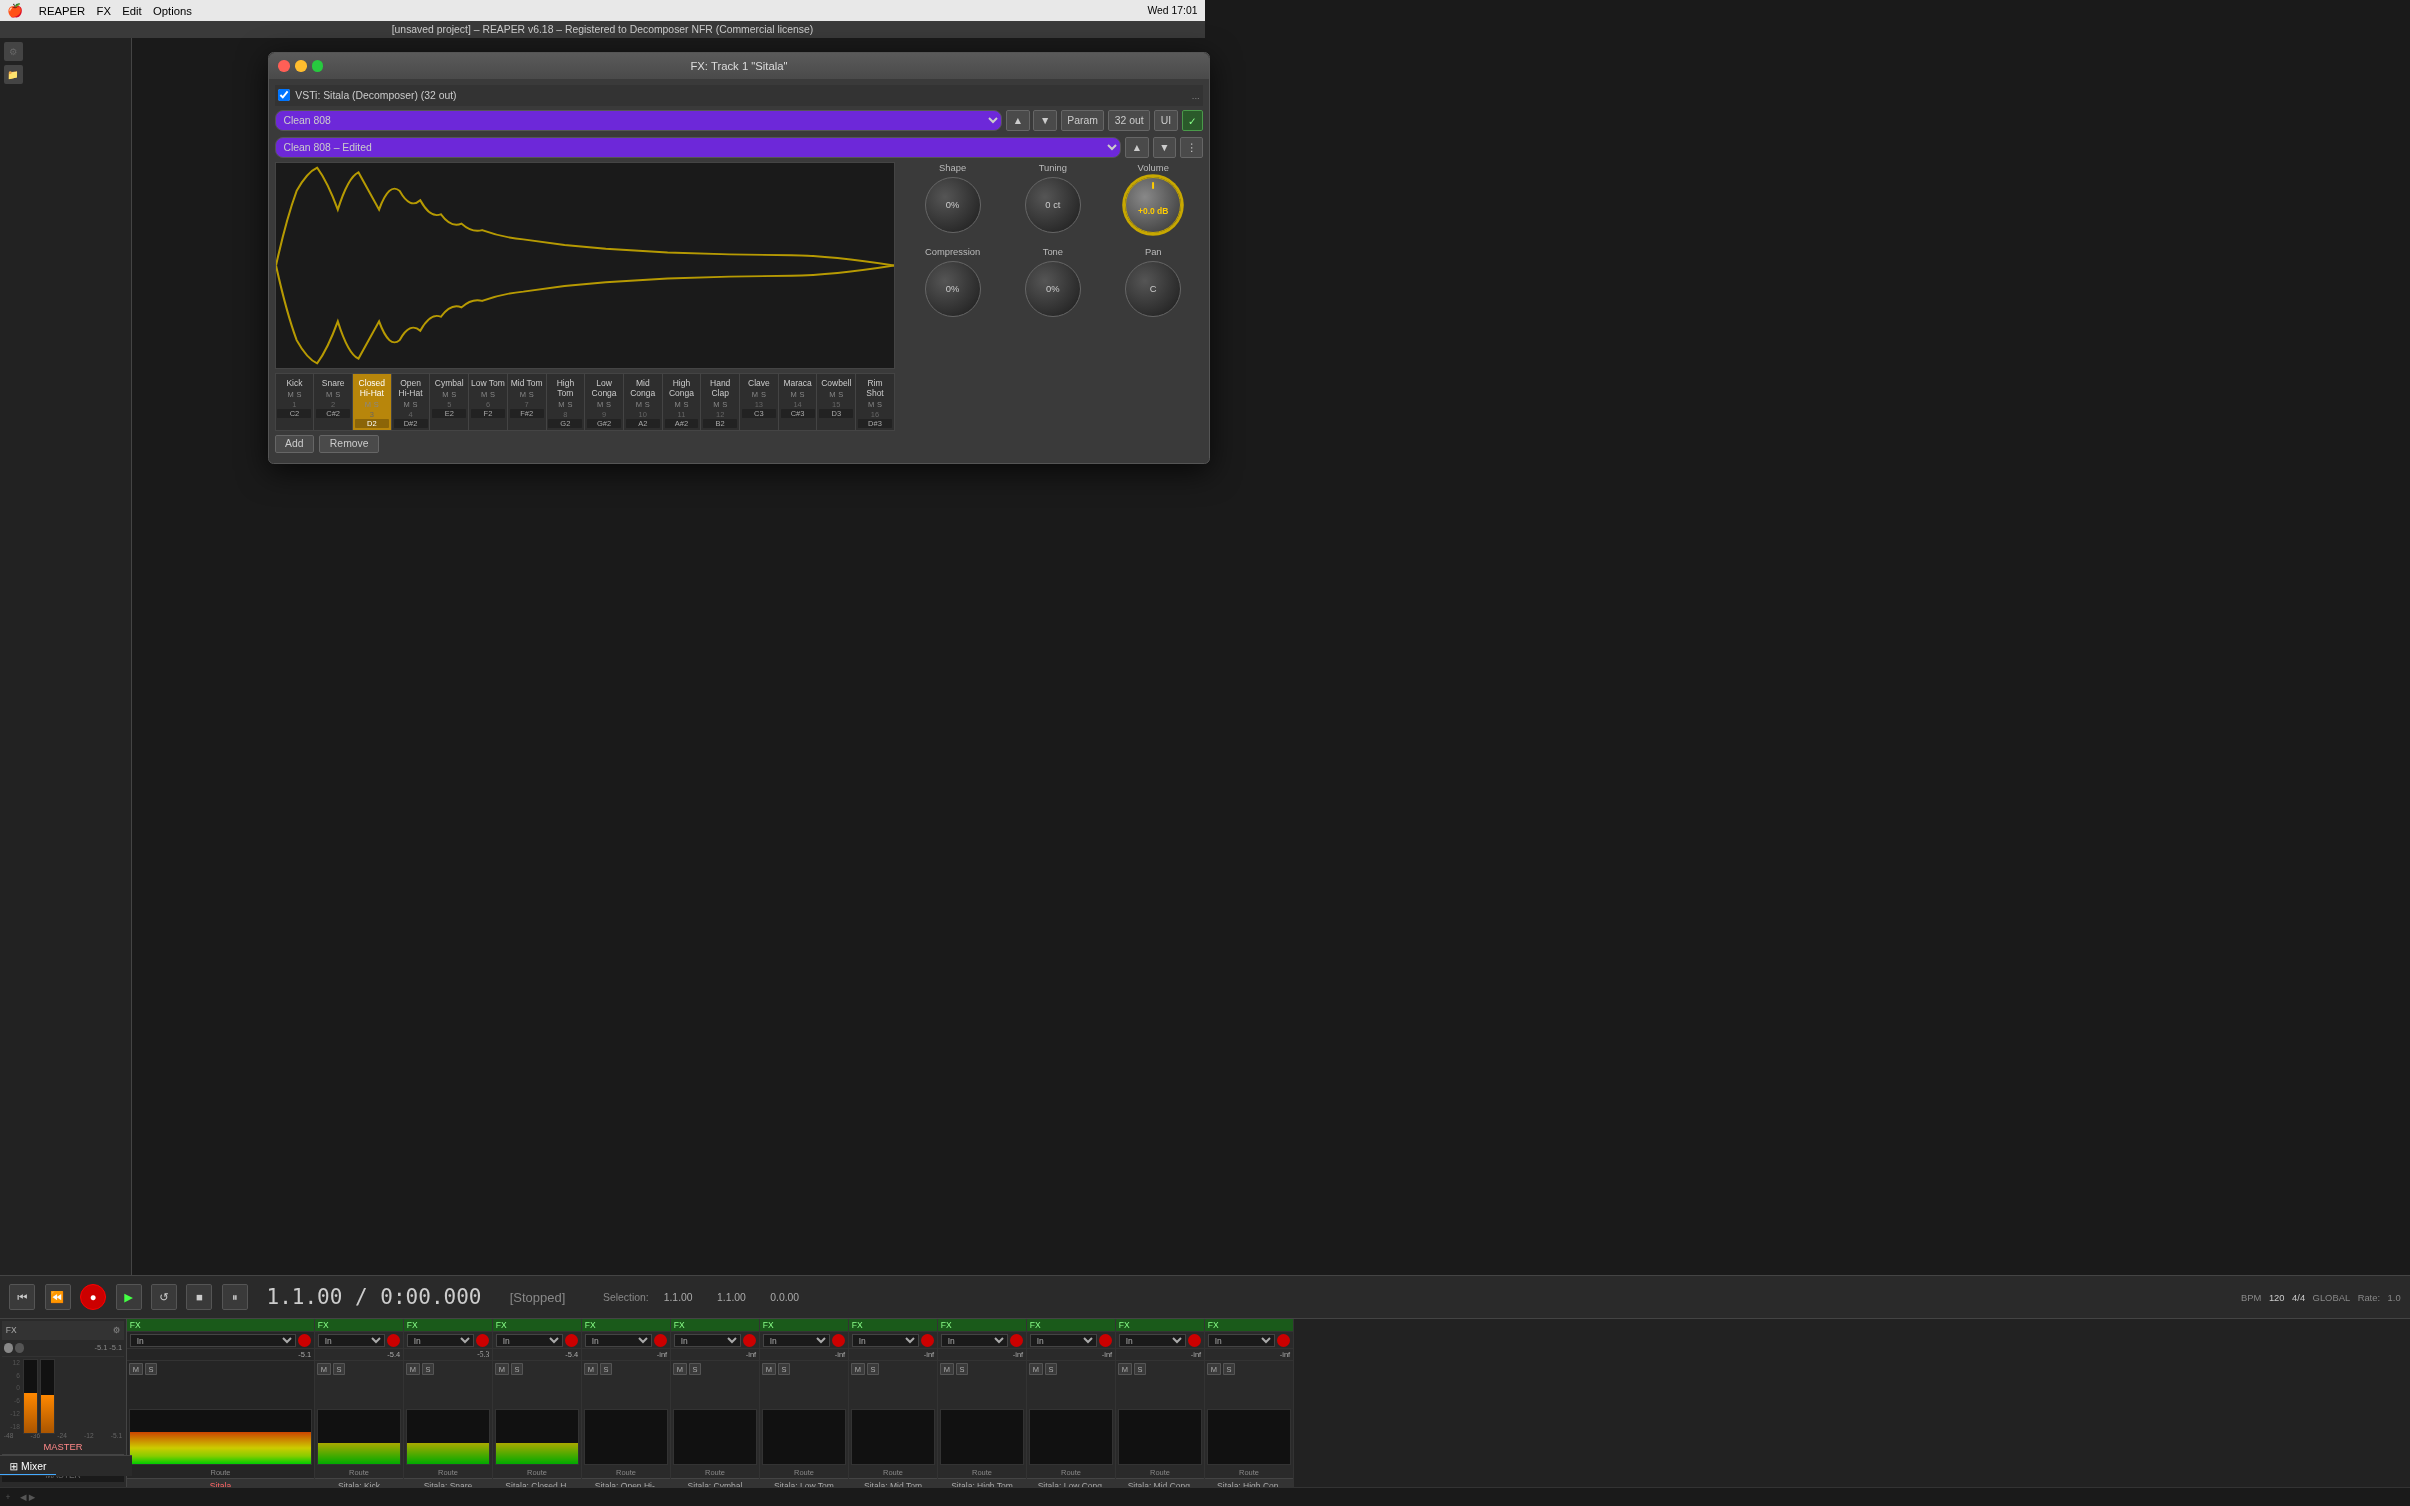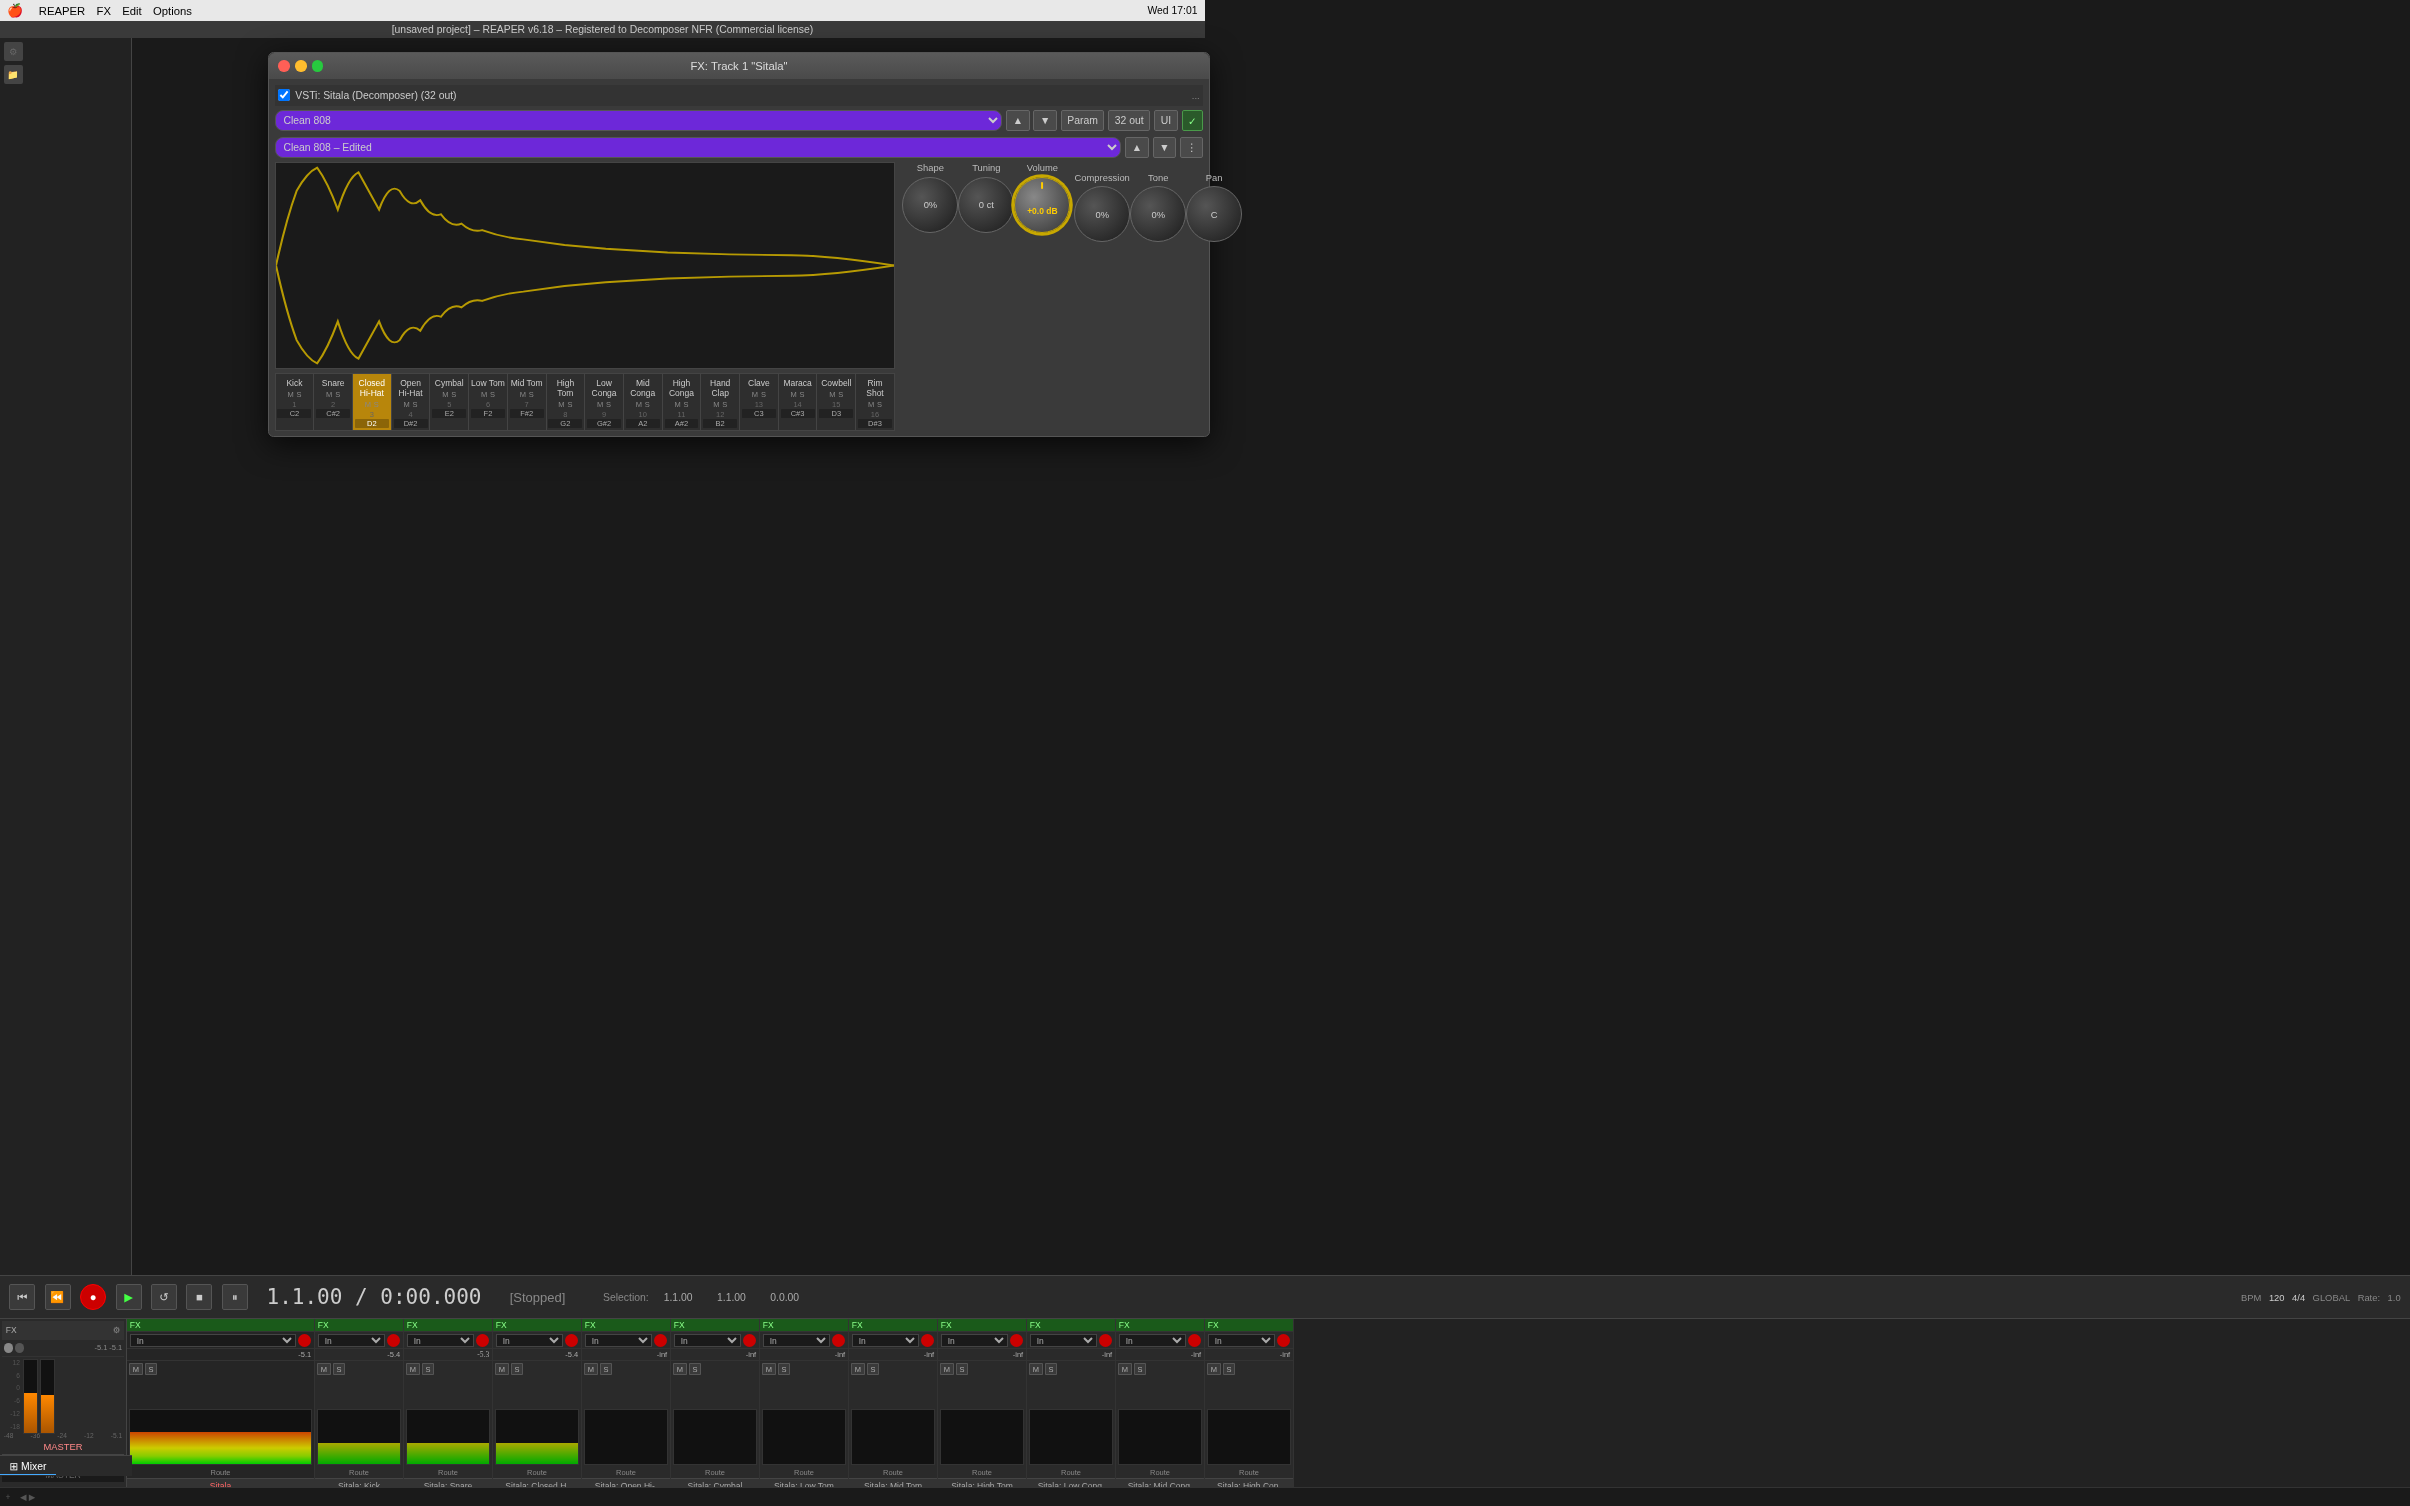--- a/index.html
+++ b/index.html
@@ -206,21 +206,21 @@
     }
     .drum-pad.active .drum-pad-note {
       background: #8b6508;
       color: #fff;
     }
 
     
     .right-controls {
       width: 301px;
       display: flex;
-      flex-direction: row;
+      flex-direction: column;
       gap: 3.8px;
     }
     .controls-row {
       display: flex;
       justify-content: space-around;
     }
     .knob-group {
       display: flex;
       flex-direction: column;
       align-items: center;
@@ -766,20 +766,24 @@
               <div class="drum-pad-name">Rim Shot</div>
               <div class="drum-pad-ms">
                 <span>M</span>
                 <span>S</span>
               </div>
               <div class="drum-pad-num">16</div>
               <div class="drum-pad-note">D#3</div>
             </div>
           </div>
 
+        <div class="add-remove-row">
+          <button class="add-btn">Add</button>
+          <button class="remove-btn">Remove</button>
+        </div>
       </div>
 
       <div class="right-controls">
 
         <div class="controls-row">
           <div class="knob-group">
             <span class="knob-label">Shape</span>
             <div class="knob">
               <span>0%</span>
             </div>

